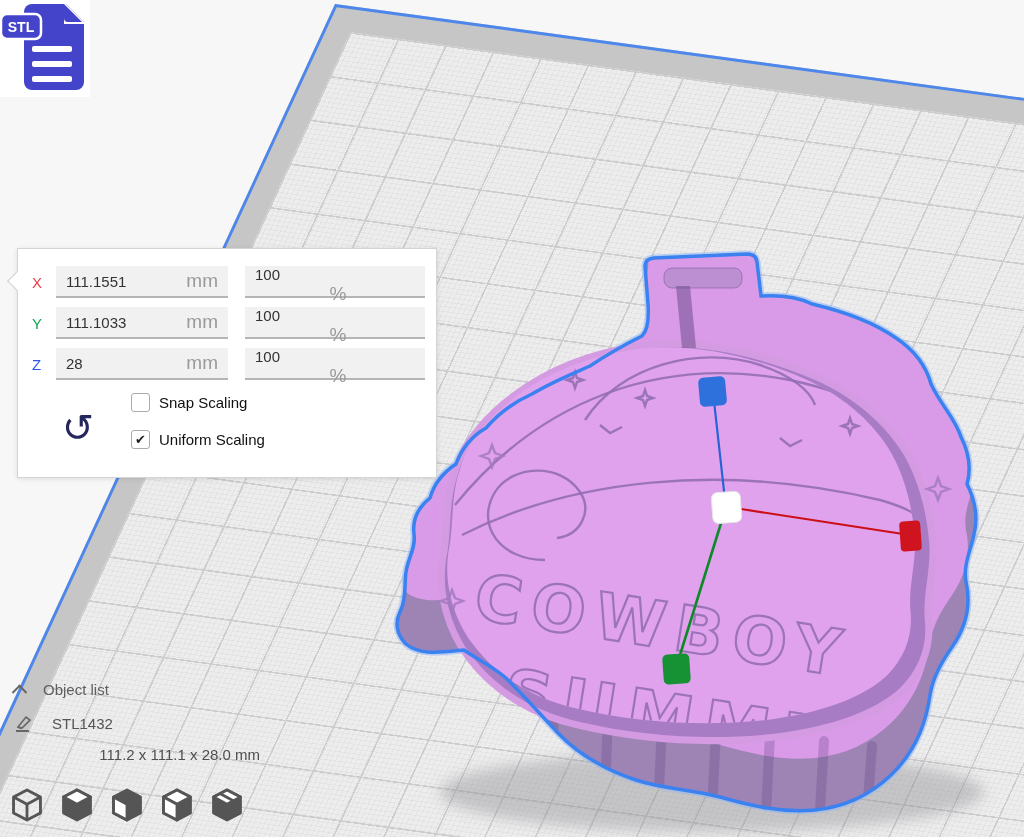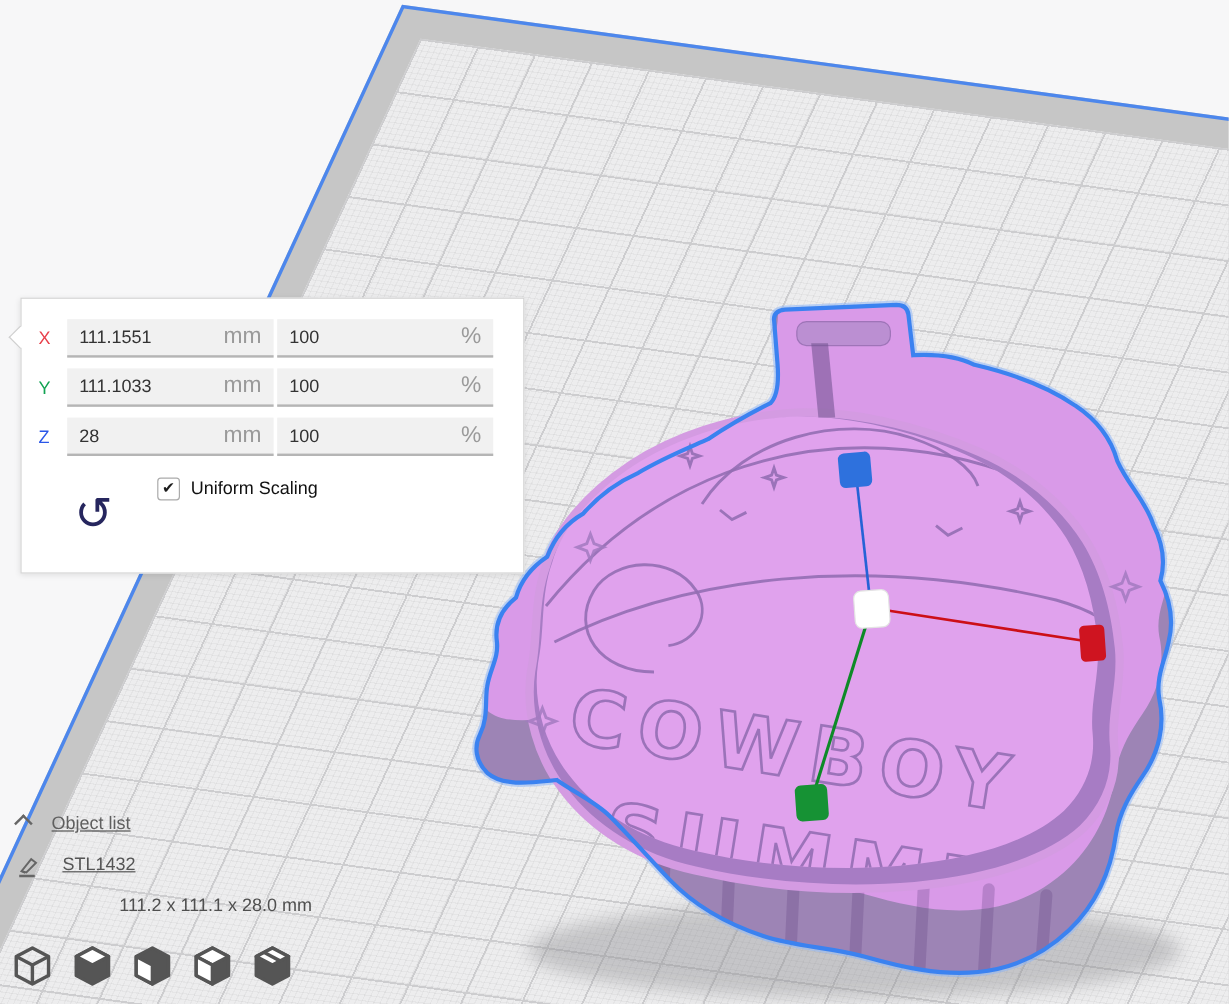--- a/index.html
+++ b/index.html
@@ -36,38 +36,38 @@
 
   
   .scale-panel{position:absolute;left:17px;top:248px;width:420px;height:230px;background:#fff;
     border:1px solid #d4d4d4;box-shadow:0 1px 5px rgba(0,0,0,.10);padding-top:17px;}
   .panel-notch{position:absolute;left:-8px;top:25px;width:14px;height:14px;background:#fff;
     border-left:1px solid #cfcfcf;border-bottom:1px solid #cfcfcf;transform:rotate(45deg);}
   .axis-row{display:flex;align-items:center;height:32px;margin:0 0 9px 14px;}
   .axis-label{width:24px;font-size:15px;}
   .axis-x .axis-label{color:var(--axis-x);} .axis-y .axis-label{color:var(--axis-y);} .axis-z .axis-label{color:var(--axis-z);}
   .field{display:flex;align-items:center;background:#f1f1f1;border-bottom:2px solid #b5b5b5;height:32px;padding:0 10px;}
-  .field.mm{width:172px;margin-right:3px;gap:20px;}
-  .field.pct{width:180px;}
+  .field.mm{width:172px;margin-right:17px;gap:20px;}
+  .field.pct{width:180px;flex-direction:column;}
   .field input{border:none;background:transparent;outline:none;font-size:15px;color:#333;width:100%;
     font-family:"Liberation Sans",sans-serif;padding:0;}
   .unit{font-size:19px;color:#9a9a9a;margin-left:6px;}
   .check-row{display:flex;align-items:center;margin-left:113px;}
   .check-row.first{margin-top:13px;}
   .check-row.second{margin-top:18px;}
   .checkbox{width:19px;height:19px;background:#fff;border:1px solid #ababab;border-radius:3px;
     display:inline-flex;align-items:center;justify-content:center;}
   .checkbox .check{font-family:"DejaVu Sans",sans-serif;font-size:13px;color:#1c1c1c;line-height:1;}
   .check-label{font-size:15px;color:#111;margin-left:9px;}
   .reset-btn{position:absolute;left:40px;top:158px;width:40px;height:42px;border:none;background:transparent;
     font-family:"DejaVu Sans",sans-serif;font-size:38px;color:#26265e;cursor:pointer;line-height:40px;padding:0;}
 
   
   .objectbar{position:absolute;left:0;top:678px;width:260px;color:#555;}
-  .obj-row{display:flex;height:22px;margin-bottom:12px;text-decoration:underline;}
+  .obj-row{display:flex;align-items:center;height:22px;margin-bottom:12px;}
   .chev{width:11px;height:11px;border-left:2px solid #666;border-top:2px solid #666;
     transform:rotate(45deg) translate(2px,2px);margin-left:14px;}
   .obj-list-label{font-size:15px;color:#5f5f5f;margin-left:18px;}
   .obj-name{font-size:15px;color:#555;margin-left:18px;}
   .dims{font-size:15px;color:#4f4f4f;margin-left:2px;margin-top:2px;text-align:right;}
 
   
   .viewbar{position:absolute;left:8px;top:786px;display:flex;gap:12px;}
   .viewbtn{width:38px;height:38px;border:none;background:transparent;padding:0;cursor:pointer;}
 </style>
@@ -171,20 +171,34 @@
       <line x1="713" y1="392" x2="725" y2="500" stroke="#2563d6" stroke-width="2.2"></line>
       <line x1="741" y1="509" x2="903" y2="534" stroke="#cc0f17" stroke-width="2.2"></line>
       <line x1="722" y1="520" x2="680" y2="655" stroke="#0d8a28" stroke-width="2.6"></line>
       <rect x="699" y="377" width="27" height="29" rx="5" fill="#2e71dd" transform="rotate(-5 713 391)"></rect>
       <rect x="900" y="521" width="21" height="30" rx="4" fill="#cf1420" transform="rotate(-4 910 536)"></rect>
       <rect x="663" y="654" width="27" height="30" rx="5" fill="#169234" transform="rotate(-4 676 669)"></rect>
       <rect x="712" y="492" width="29" height="31" rx="6" fill="#ffffff" stroke="#e3e3e3" transform="rotate(-4 726 507)"></rect>
     </g>
   </svg>
 
+  <div class="stl-tile">
+    <svg width="90" height="97" viewBox="0 0 90 97">
+      <path d="M 32,4 h 34 l 18,18 v 60 a 8,8 0 0 1 -8,8 h -44 a 8,8 0 0 1 -8,-8 v -70 a 8,8 0 0 1 8,-8 z" fill="#4444cb"></path>
+      <path d="M 64,2 L 86,24 L 64,24 Z" fill="#ffffff"></path>
+      <path d="M 64,4 L 64,18 Q 64,22 68,22 L 82,22 Z" fill="#4444cb"></path>
+      <g fill="#ffffff">
+        <rect x="32" y="46" width="40" height="6" rx="2"></rect>
+        <rect x="32" y="61" width="40" height="6" rx="2"></rect>
+        <rect x="32" y="76" width="40" height="6" rx="2"></rect>
+      </g>
+      <rect x="1" y="14" width="40" height="25" rx="6" fill="#4444cb" stroke="#ffffff" stroke-width="2.5"></rect>
+      <text class="stl-badge-text" x="21" y="32" font-size="14" text-anchor="middle">STL</text>
+    </svg>
+  </div>
 
   <div class="scale-panel">
     <div class="panel-notch"></div>
 
     <div class="axis-row axis-x">
       <span class="axis-label">X</span>
       <div class="field mm">
         <input value="111.1551" style="">
         <span class="unit">mm</span>
       </div>
@@ -213,20 +227,26 @@
         <span class="unit">mm</span>
       </div>
       <div class="field pct">
         <input value="100" style="">
         <span class="unit">%</span>
       </div>
     </div>
 
     <button class="reset-btn" aria-label="reset">↺</button>
 
+    <div class="check-row first">
+      <span class="checkbox">
+        <span class="check"></span>
+      </span>
+      <span class="check-label">Snap Scaling</span>
+    </div>
     <div class="check-row second">
       <span class="checkbox">
         <span class="check">✔</span>
       </span>
       <span class="check-label">Uniform Scaling</span>
     </div>
   </div>
 
   <div class="objectbar">
     <div class="obj-row">

